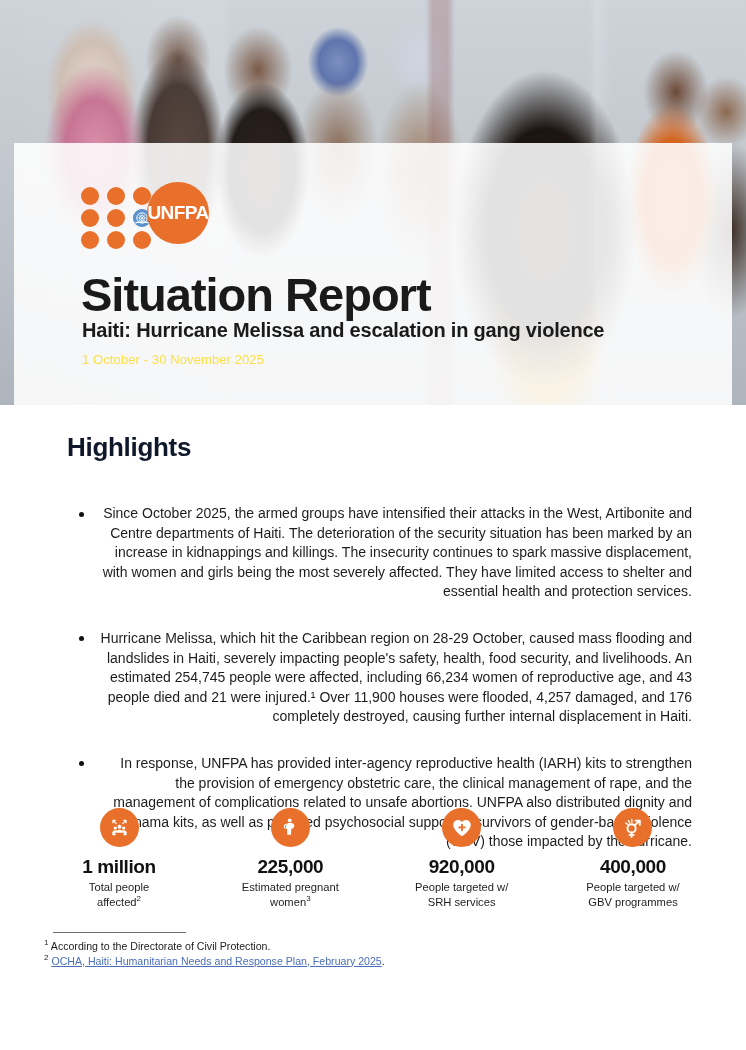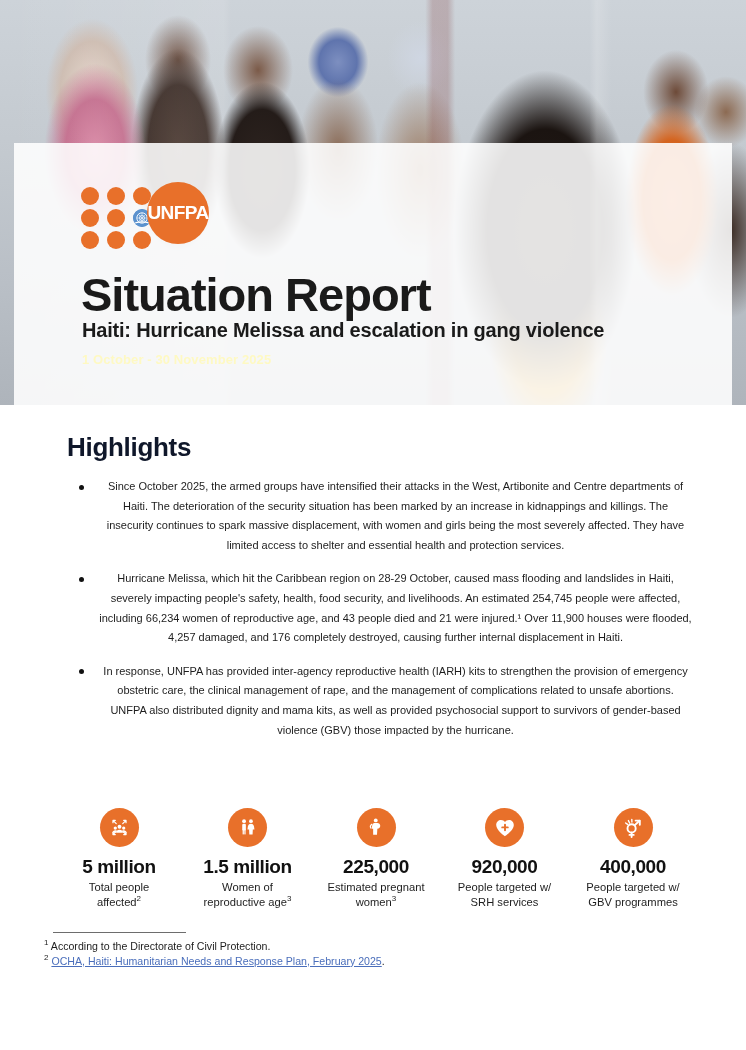--- a/index.html
+++ b/index.html
@@ -155,22 +155,22 @@
     color: #1a1a1a;
     letter-spacing: -0.2px;
     white-space: nowrap;
   }
 
   .daterange {
     position: absolute;
     left: 68px;
     top: 209px;
     font-size: 13px;
-    font-weight: 700;
-    color: #fef9c3;
+    font-weight: 400;
+    color: #fde047;
     letter-spacing: 0.1px;
   }
 
   
   .body-area {
     position: absolute;
     left: 0;
     top: 405px;
     width: 746px;
   }
@@ -189,24 +189,25 @@
     position: absolute;
     left: 72px;
     top: 72px;
     width: 620px;
   }
 
   .bullet {
     position: relative;
     padding-left: 27px;
     margin-bottom: 14px;
-    font-size: 11px;
+    font-size: 14px;
     line-height: 19.6px;
     color: #1d1d1d;
-    text-align: center;
+    text-align: right;
+    margin-top: 27px;
   }
 
   .bullet::before {
     content: "";
     position: absolute;
     left: 7px;
     top: 7.5px;
     width: 5px;
     height: 5px;
     border-radius: 50%;
@@ -349,44 +350,27 @@
             <circle cx="7.6" cy="12.6" r="1.7"></circle>
             <path d="M4.6 17.6c0-1.7 1.4-2.8 3-2.8 .6 0 1.2 .15 1.7 .42-.9 .6-1.5 1.4-1.5 2.38z"></path>
             <circle cx="16.4" cy="12.6" r="1.7"></circle>
             <path d="M19.4 17.6c0-1.7-1.4-2.8-3-2.8-.6 0-1.2 .15-1.7 .42 .9 .6 1.5 1.4 1.5 2.38z"></path>
             <path d="M5.2 4.6 L8.6 8.0 M5.2 4.6 L5.2 7.0 M5.2 4.6 L7.6 4.6" stroke="#ffffff" stroke-width="1.3" fill="none" stroke-linecap="round"></path>
             <path d="M18.8 4.6 L15.4 8.0 M18.8 4.6 L18.8 7.0 M18.8 4.6 L16.4 4.6" stroke="#ffffff" stroke-width="1.3" fill="none" stroke-linecap="round"></path>
             <path d="M5.2 19.4 L8.6 16.0 M5.2 19.4 L5.2 17.0 M5.2 19.4 L7.6 19.4" stroke="#ffffff" stroke-width="1.3" fill="none" stroke-linecap="round"></path>
             <path d="M18.8 19.4 L15.4 16.0 M18.8 19.4 L18.8 17.0 M18.8 19.4 L16.4 19.4" stroke="#ffffff" stroke-width="1.3" fill="none" stroke-linecap="round"></path>
           </svg>
         </div>
-        <div class="stat-value">5 million</div>
+        <div class="stat-value">1 million</div>
         <div class="stat-label">
           <span>Total people</span><br>
           <span>affected</span><sup>2</sup>
         </div>
       </div>
 
-      <div class="stat">
-        <div class="stat-icon">
-          <svg width="23" height="23" viewBox="0 0 24 24" fill="#ffffff">
-            <circle cx="8.4" cy="5.4" r="2.0"></circle>
-            <rect x="6.5" y="8.0" width="3.8" height="7.0" rx="1.3"></rect>
-            <rect x="6.9" y="14.2" width="1.3" height="5.0"></rect>
-            <rect x="8.7" y="14.2" width="1.3" height="5.0"></rect>
-            <circle cx="15.6" cy="5.4" r="2.0"></circle>
-            <path d="M15.6 8.0c-1.9 0-2.9 1.2-3.2 3.0l-.45 3.1h1.7l.25 5.1h3.4l.25-5.1h1.7l-.45-3.1c-.3-1.8-1.3-3.0-3.2-3.0z"></path>
-          </svg>
-        </div>
-        <div class="stat-value">1.5 million</div>
-        <div class="stat-label">
-          <span>Women of</span><br>
-          <span>reproductive age</span><sup>3</sup>
-        </div>
-      </div>
 
       <div class="stat">
         <div class="stat-icon">
           <svg width="23" height="23" viewBox="0 0 24 24" fill="#ffffff">
             <circle cx="11.2" cy="4.6" r="2.0"></circle>
             <path d="M10.0 7.2c-1.5 0-2.3 1.1-2.5 2.6l-.5 3.6h1.5v6.2h4.0l.4-6.2c1.9-.25 3.0-1.5 3.0-3.2 0-1.7-1.3-2.9-3.1-2.9z"></path>
             <path d="M7.0 8.6 C5.6 9.8 5.4 11.6 6.2 12.6" stroke="#ffffff" stroke-width="1.2" fill="none" stroke-linecap="round"></path>
           </svg>
         </div>
         <div class="stat-value">225,000</div>

